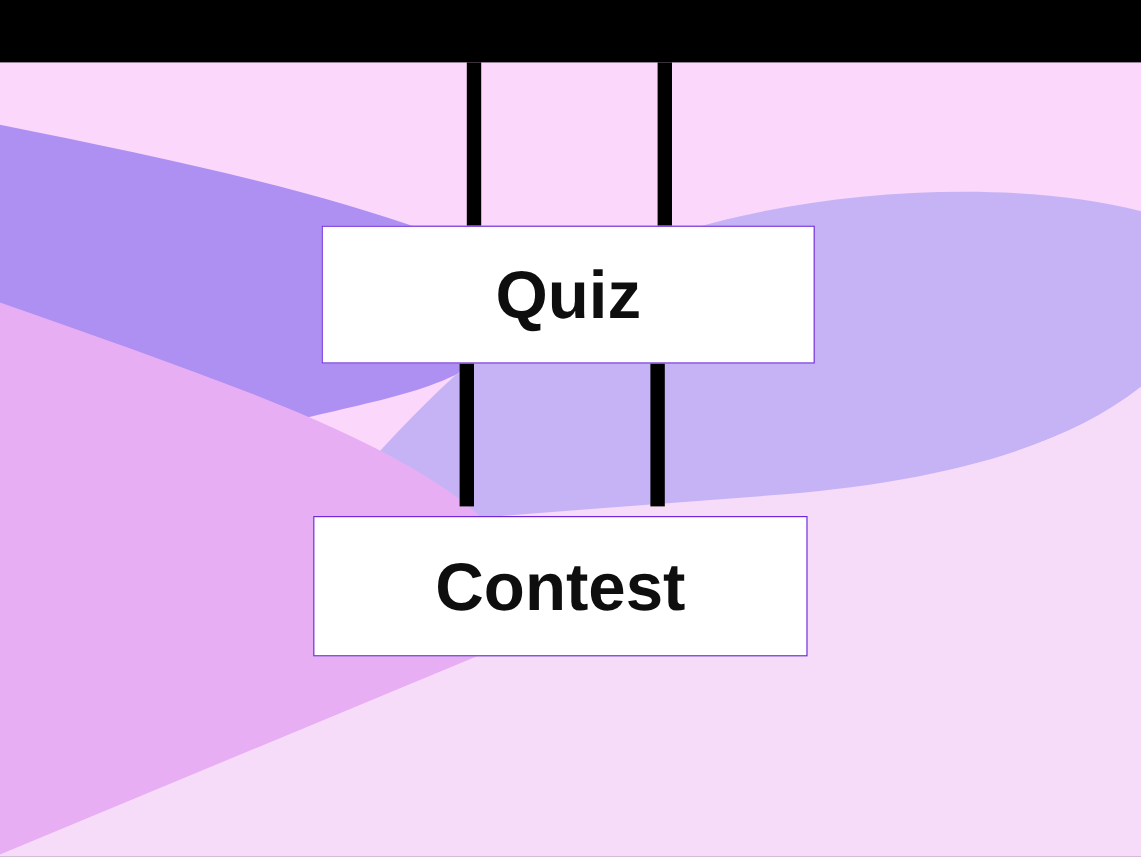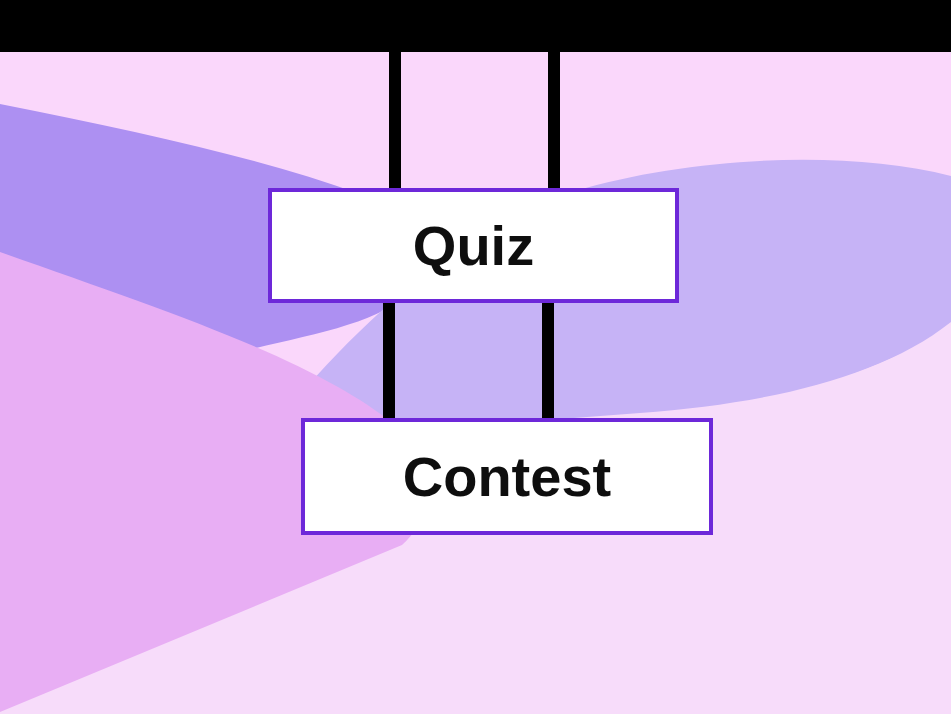--- a/index.html
+++ b/index.html
@@ -18,21 +18,21 @@
     position: absolute;
     left: 0;
     top: 0;
     width: 951px;
     height: 714px;
     display: block;
   }
   .sign {
     position: absolute;
     background: #ffffff;
-    border: 4px solid #6d28d9;
+    border: 1px solid #6d28d9;
     box-sizing: border-box;
     display: flex;
     align-items: center;
     justify-content: center;
     cursor: pointer;
   }
   .sign-label {
     font-size: 56px;
     font-weight: 700;
     color: #0e0e0e;
@@ -41,24 +41,23 @@
     user-select: none;
   }
   #quiz-sign {
     left: 268px;
     top: 188px;
     width: 411px;
     height: 115px;
   }
   #contest-sign {
     left: 261px;
-    top: 418px;
+    top: 430px;
     width: 412px;
     height: 117px;
-    margin-left: 40px;
   }
 </style>
 </head>
 <body>
 
 <div id="stage">
 
   <svg id="bg-svg" viewBox="0 0 951 714" preserveAspectRatio="none">
 
     <rect x="0" y="0" width="951" height="714" fill="#FAD7FB"></rect>

